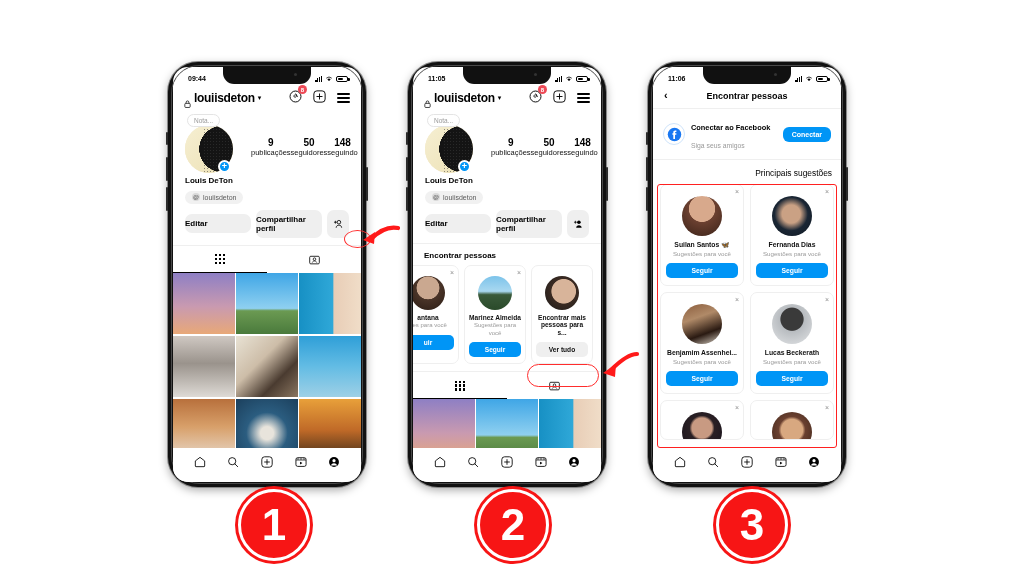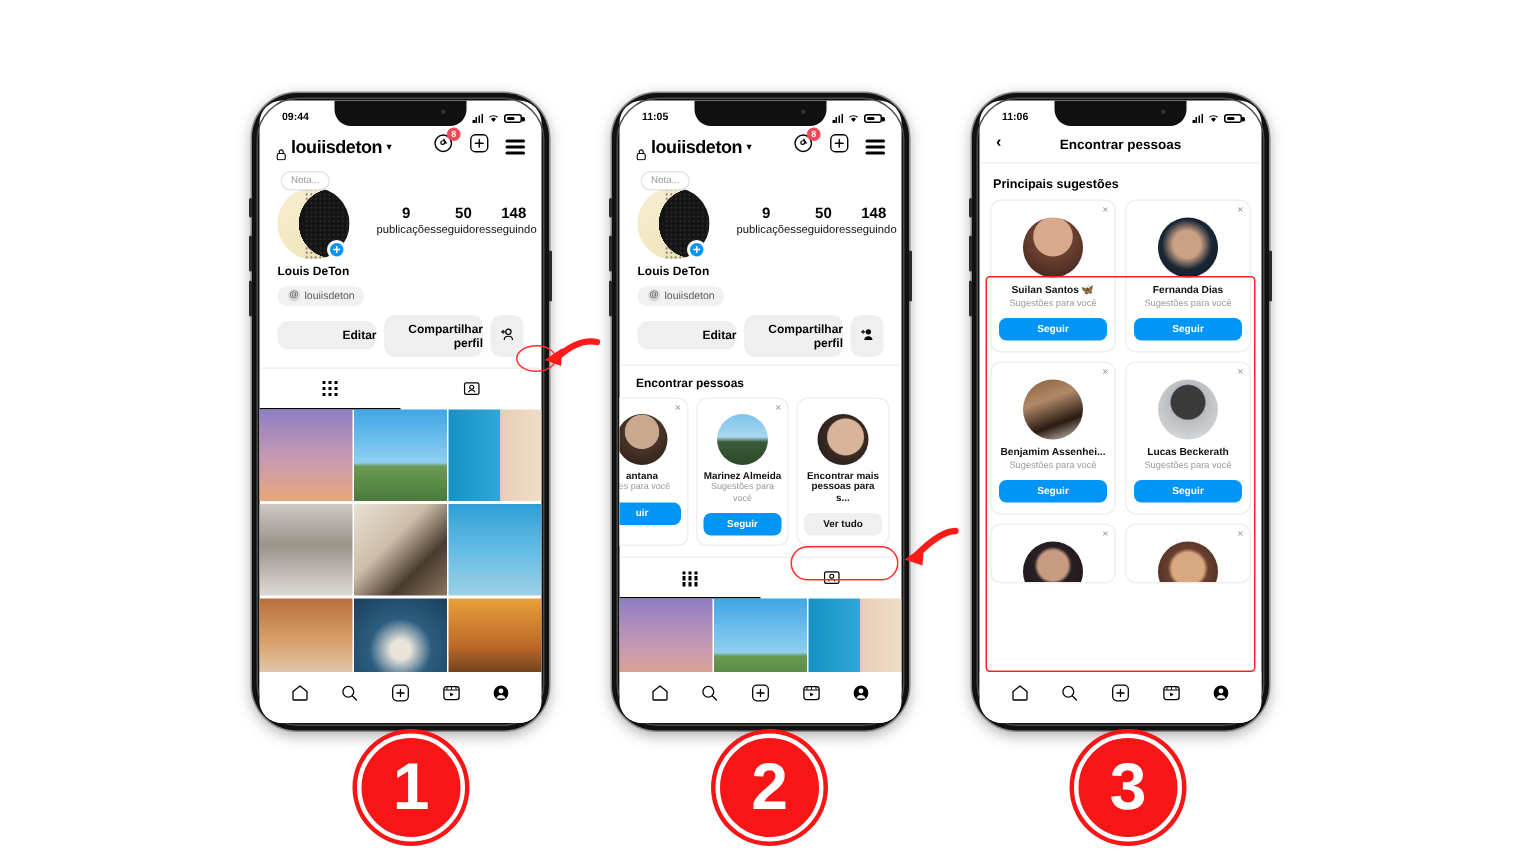--- a/index.html
+++ b/index.html
@@ -124,21 +124,21 @@
   .fullname{font-size:8px;font-weight:bold;padding:2px 12px 0;}
   .threads-chip{
     display:inline-flex;align-items:center;gap:3px;margin:3px 0 0 12px;
     background:#f1f1f1;border-radius:10px;padding:2.5px 7px;
     font-size:7px;color:#5a5a5a;
   }
   .thchip-ic{width:8px;height:8px;border-radius:50%;background:#d8d8d8;display:flex;align-items:center;justify-content:center;font-size:6px;color:#555;}
 
   .action-row{display:flex;gap:5px;padding:6px 12px 0;align-items:center;}
   .act-btn{
-    flex:1;background:#efefef;border-radius:7px;text-align:right;
+    flex:1;background:#efefef;border-radius:7px;text-align:left;
     font-size:8px;font-weight:bold;padding:5px 0;color:#000;
   }
   .act-sq{
     width:22px;background:#efefef;border-radius:7px;display:flex;
     align-items:center;justify-content:center;padding:5px 0;
   }
 
   
   .ellipse-hl{
     position:absolute;border:1.4px solid #ff2d2d;border-radius:50%;
@@ -192,21 +192,21 @@
   .fb-row{display:flex;align-items:center;gap:6px;padding:7px 10px;border-bottom:1px solid #efefef;}
   .fb-ic{
     width:22px;height:22px;border-radius:50%;border:1px solid #cfe4fb;
     display:flex;align-items:center;justify-content:center;flex:0 0 auto;
   }
   .fb-txt{flex:1;}
   .fb-t1{font-size:7.4px;font-weight:bold;line-height:1.25;}
   .fb-t2{font-size:6.8px;color:#9a9a9a;line-height:1.25;}
   .fb-btn{background:#0095F6;color:#fff;font-size:7px;font-weight:bold;border-radius:6px;padding:4px 9px;}
   .p3-body{padding:6px 7px 0;}
-  .p3-sect-title{font-size:8.4px;font-weight:bold;padding:2px 2px 6px;}
+  .p3-sect-title{font-size:8.4px;font-weight:normal;padding:2px 2px 6px;text-align:right;}
   .p3-grid{display:grid;grid-template-columns:1fr 1fr;gap:6px;}
   .p3-card{
     background:#fff;border:1px solid #efefef;border-radius:7px;
     padding:7px 5px;text-align:center;position:relative;
   }
   .p3-av{width:40px;height:40px;border-radius:50%;margin:4px auto 5px;overflow:hidden;background:#ddd;position:relative;}
   .p3-name{font-size:6.8px;font-weight:bold;color:#111;line-height:1.2;white-space:nowrap;overflow:hidden;text-overflow:ellipsis;}
   .p3-sub{font-size:6.2px;color:#9a9a9a;margin-top:1px;}
   .p3-btn{margin-top:6px;background:#0095F6;color:#fff;border-radius:5px;font-size:6.8px;font-weight:bold;padding:4px 0;}
   .red-box{
@@ -668,20 +668,33 @@
             <i></i>
           </span>
       </span>
     </div>
 
     <div class="p3-head">
       <span class="p3-back">‹</span>
       <span class="p3-title">Encontrar pessoas</span>
     </div>
 
+    <div class="fb-row">
+      <span class="fb-ic">
+        <svg viewBox="0 0 20 20" width="15" height="15">
+            <circle cx="10" cy="10" r="9" fill="#1877F2"></circle>
+            <path d="M12.4 10.3h-1.7V16H8.4v-5.7H7.2V8.4h1.2V7.2c0-1.5.8-2.5 2.6-2.5h1.5v1.9h-1c-.6 0-.8.3-.8.8v1h1.8z" fill="#fff"></path>
+          </svg>
+      </span>
+      <span class="fb-txt">
+        <span class="fb-t1">Conectar ao Facebook</span><br>
+        <span class="fb-t2">Siga seus amigos</span>
+      </span>
+      <span class="fb-btn">Conectar</span>
+    </div>
 
     <div class="p3-body">
       <div class="p3-sect-title">Principais sugestões</div>
       <div class="p3-grid">
 
         <div class="p3-card">
           <span class="sugg-x">×</span>
           <div class="p3-av" style="background:radial-gradient(circle at 50% 32%,#d8a98c 0 38%,#6b4030 40%,#3a2218 100%)"></div>
           <div class="p3-name">Suilan Santos 🦋</div>
           <div class="p3-sub">Sugestões para você</div>

